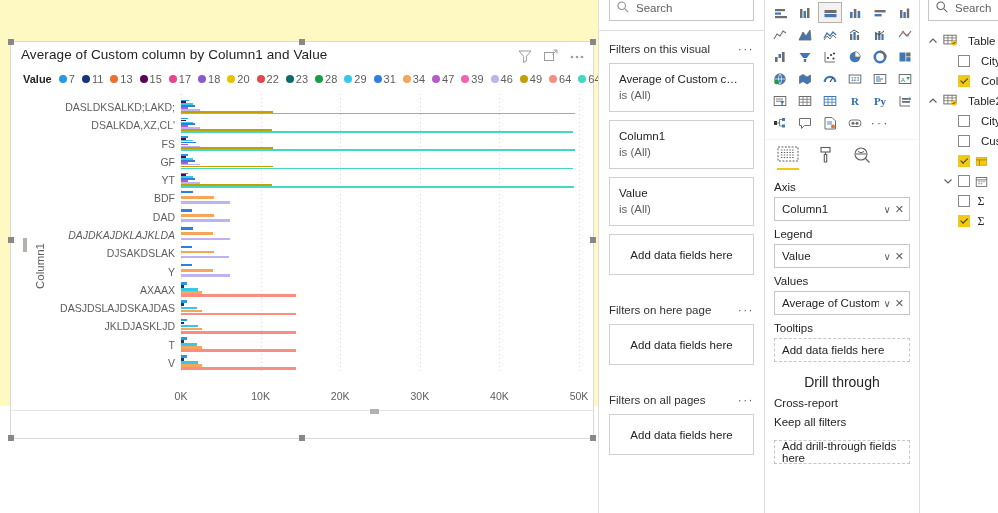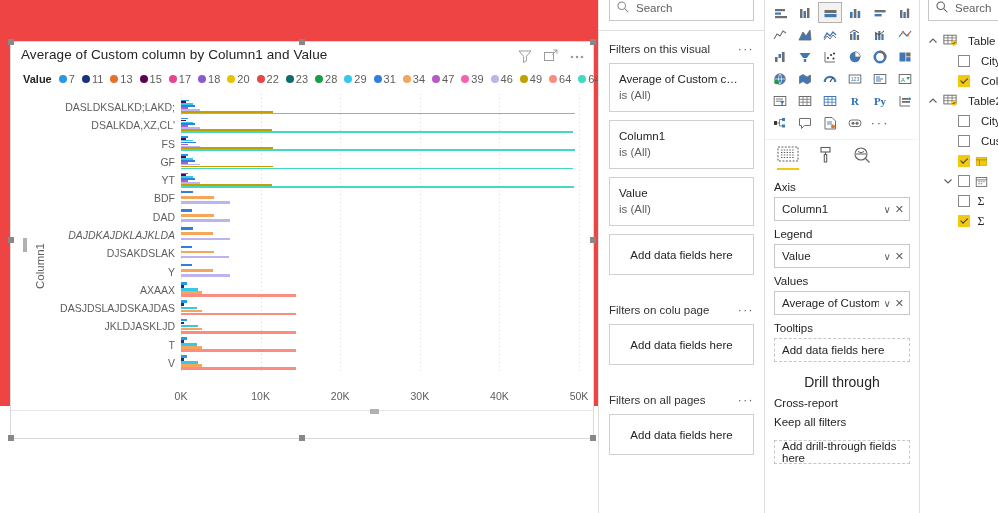--- a/index.html
+++ b/index.html
@@ -11,21 +11,21 @@
     font-family: "Liberation Sans", sans-serif;
     font-size: 11px;
     color: #252423;
   }
   .app { position: relative; width: 998px; height: 513px; display: flex; }
 
   
   .canvas {
     position: relative;
     width: 598px; height: 406px;
-    background: #ef4444;
+    background: #fef9c3;
     flex: 0 0 598px;
   }
   .visual-container {
     position: absolute;
     left: 10px; top: 41px;
     width: 584px; height: 398px;
     border: 1px solid #d9d9d9;
     background: #fff;
   }
   
@@ -537,21 +537,21 @@
           <div class="fc-name">Column1</div>
           <div class="fc-val">is (All)</div>
         </div>
         <div class="filter-card">
           <div class="fc-name">Value</div>
           <div class="fc-val">is (All)</div>
         </div>
         <div class="dropzone">Add data fields here</div>
         <div style="height: 9px;"></div>
         <div class="filter-section-head">
-          <span class="filter-section-title">Filters on colu page</span>
+          <span class="filter-section-title">Filters on here page</span>
           <span class="ellipsis">···</span>
         </div>
         <div class="dropzone">Add data fields here</div>
         <div style="height: 9px;"></div>
         <div class="filter-section-head">
           <span class="filter-section-title">Filters on all pages</span>
           <span class="ellipsis">···</span>
         </div>
         <div class="dropzone">Add data fields here</div>
       </div>

